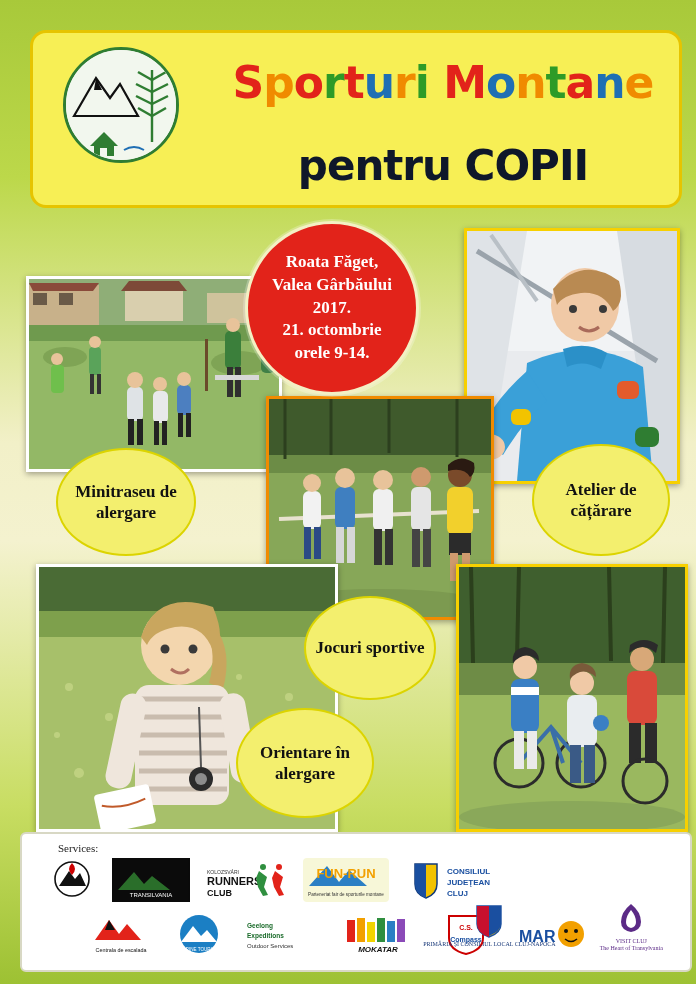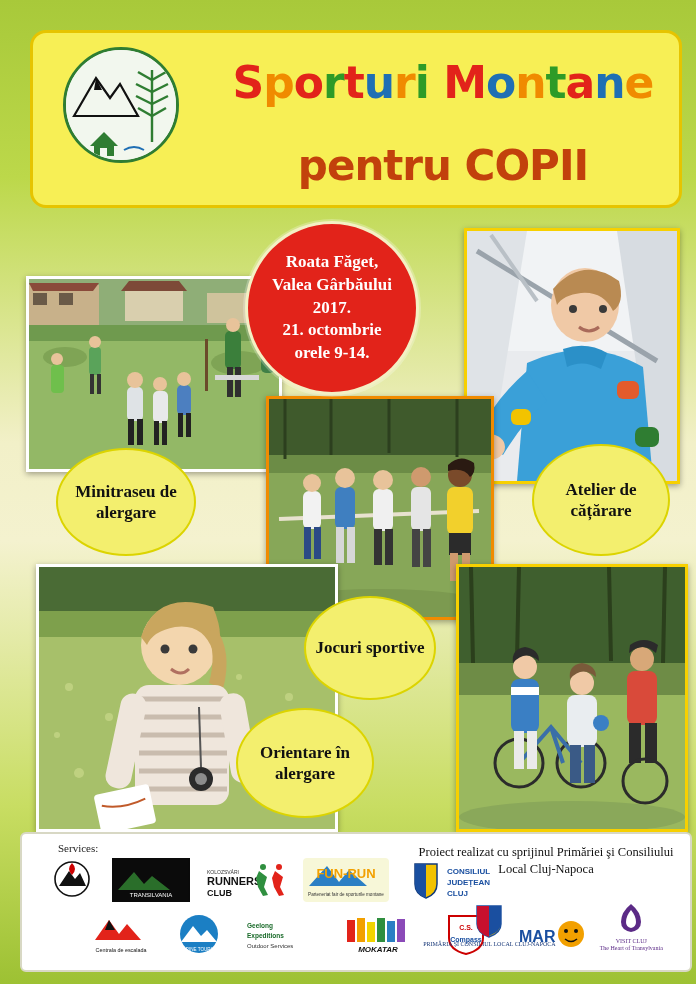--- a/index.html
+++ b/index.html
@@ -88,21 +88,21 @@
   .title-2 {
     position: absolute;
     left: 175px;
     top: 112px;
     width: 470px;
     text-align: center;
     font-family: "DejaVu Sans", sans-serif;
     font-weight: bold;
     font-size: 42px;
     line-height: 1;
-    color: #c2410c;
+    color: #0f172a;
     letter-spacing: -1px;
   }
 
   
   .date-bubble {
     position: absolute;
     left: 237px;
     top: 213px;
     width: 168px;
     height: 168px;
@@ -604,21 +604,20 @@
           <rect width="76" height="44" fill="#ffffff"></rect>
           <text x="6" y="30" font-size="16" font-weight="bold" fill="#1a4fa0" font-family="Liberation Sans, sans-serif">MAR</text>
           <circle cx="58" cy="22" r="13" fill="#f2a000"></circle>
           <circle cx="53" cy="19" r="2" fill="#111"></circle>
           <circle cx="63" cy="19" r="2" fill="#111"></circle>
           <path d="M52 27 q6 5 12 0" stroke="#111" stroke-width="1.6" fill="none"></path>
         </svg>
       </div>
     </div>
 
-    <div class="project-note">Proiect realizat cu sprijinul Primăriei şi Consiliului Local Cluj-Napoca</div>
 
     <div class="city-logos">
       <div class="city-logo">
         <svg width="36" height="36" viewBox="0 0 36 36" aria-hidden="true">
           <path d="M6 3 h24 v18 q0 9 -12 13 q-12 -4 -12 -13 Z" fill="#f2c200" stroke="#1a4fa0" stroke-width="1.4"></path>
           <path d="M6 3 h12 v31 q-12 -4 -12 -13 Z" fill="#c8102e"></path>
           <path d="M18 3 h12 v18 q0 7 -12 12 Z" fill="#1a4fa0"></path>
         </svg>
         <div style="white-space:pre-line;">PRIMĂRIA ŞI CONSILIUL LOCAL CLUJ-NAPOCA</div>
       </div>

